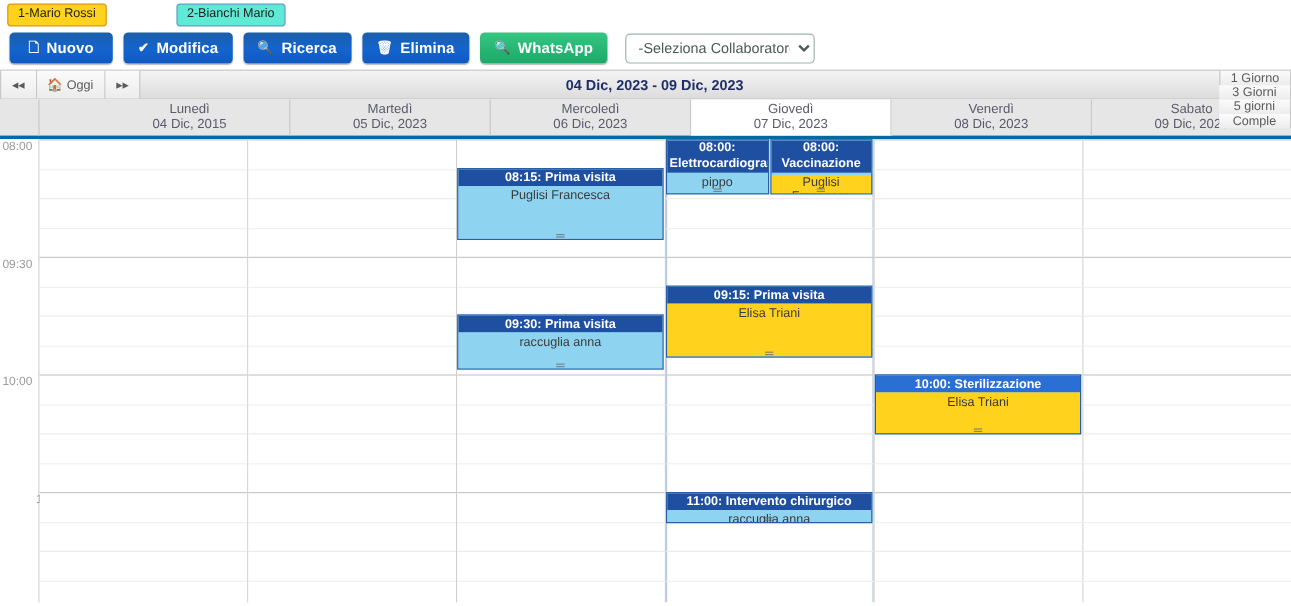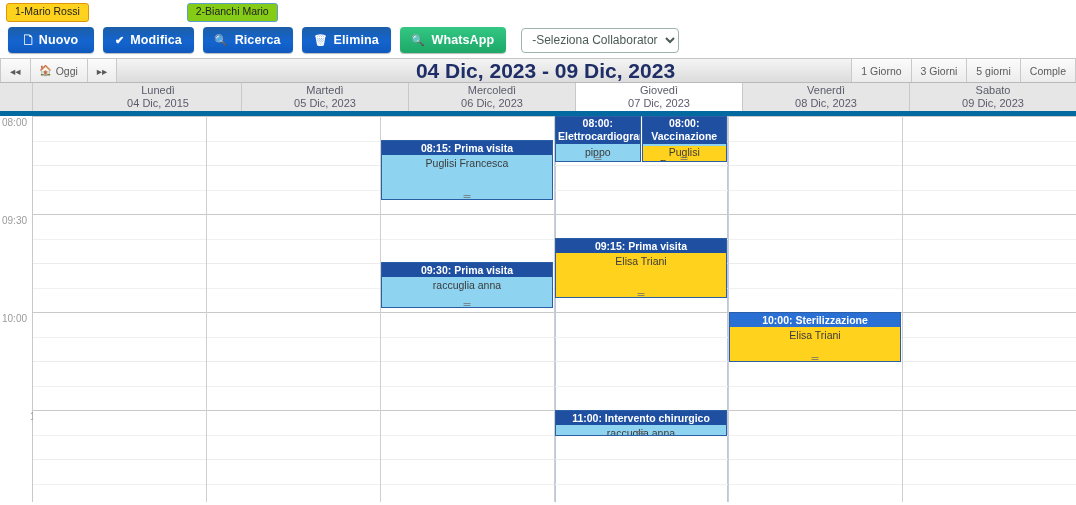--- a/index.html
+++ b/index.html
@@ -13,21 +13,21 @@
   
   .legend-bar { height: 22px; padding: 3px 0 0 6px; display: flex; gap: 58px; }
   .chip {
     font-size: 10.5px; line-height: 13px;
     padding: 1px 8px 2px 8px;
     border-radius: 3px;
     color: #222;
     white-space: nowrap;
   }
   .chip-1 { background: #ffd21e; border: 1px solid #e0940a; }
-  .chip-2 { background: #84cc16; border: 1px solid #5b9ec9; margin-left: 40px; }
+  .chip-2 { background: #5eead4; border: 1px solid #5b9ec9; }
 
   
   .toolbar {
     height: 36px; display: flex; align-items: center;
     gap: 9px; padding: 0 0 0 8px;
   }
   .tb-btn {
     height: 26px; min-width: 86px;
     border: none; border-radius: 4px;
     color: #fff; font-size: 12.5px; font-weight: bold;
@@ -72,37 +72,37 @@
     font-size: 10.5px; color: #5a5a5a;
     border-right: 1px solid #c9c9c9;
     background: linear-gradient(180deg, #fbfbfb 0%, #ececec 100%);
     cursor: pointer;
     white-space: nowrap;
   }
   .nav-btn:first-child { border-left: 1px solid #c9c9c9; }
   .nav-title {
     position: absolute; left: 0; right: 0; top: 0; bottom: 0;
     display: flex; align-items: center; justify-content: center;
-    font-size: 21px; font-weight: bold; color: #1f2e66;
+    font-size: 12px; font-weight: bold; color: #1f2e66;
     pointer-events: none;
     margin-left: 15px;
   }
   .nav-right {
-    margin-left: auto; display: flex; align-items: stretch; z-index: 2;
+    margin-left: auto; display: flex; align-items: stretch; z-index: 2; flex-direction: column;
   }
   .nav-right .nav-btn { border-right: 1px solid #c9c9c9; border-left: none; }
   .nav-right .nav-btn:first-child { border-left: 1px solid #c9c9c9; }
 
   
   .cal { position: relative; width: 1076px; height: 419px; background: #fff; }
 
   .cal-head {
     display: flex; height: 33px;
     background: #e6e6e6;
-    border-bottom: 5px solid #0369a1;
+    border-bottom: 3px solid #0369a1;
     gap: 42px;
   }
   .gutter-head { width: 33px; flex: 0 0 33px; border-right: 1px solid #c9c9c9; }
   .dh {
     flex: 1 1 0; min-width: 0;
     border-right: 1px solid #c9c9c9;
     display: flex; flex-direction: column;
     align-items: center; justify-content: center;
     color: #5b5b6b; line-height: 13px;
   }

